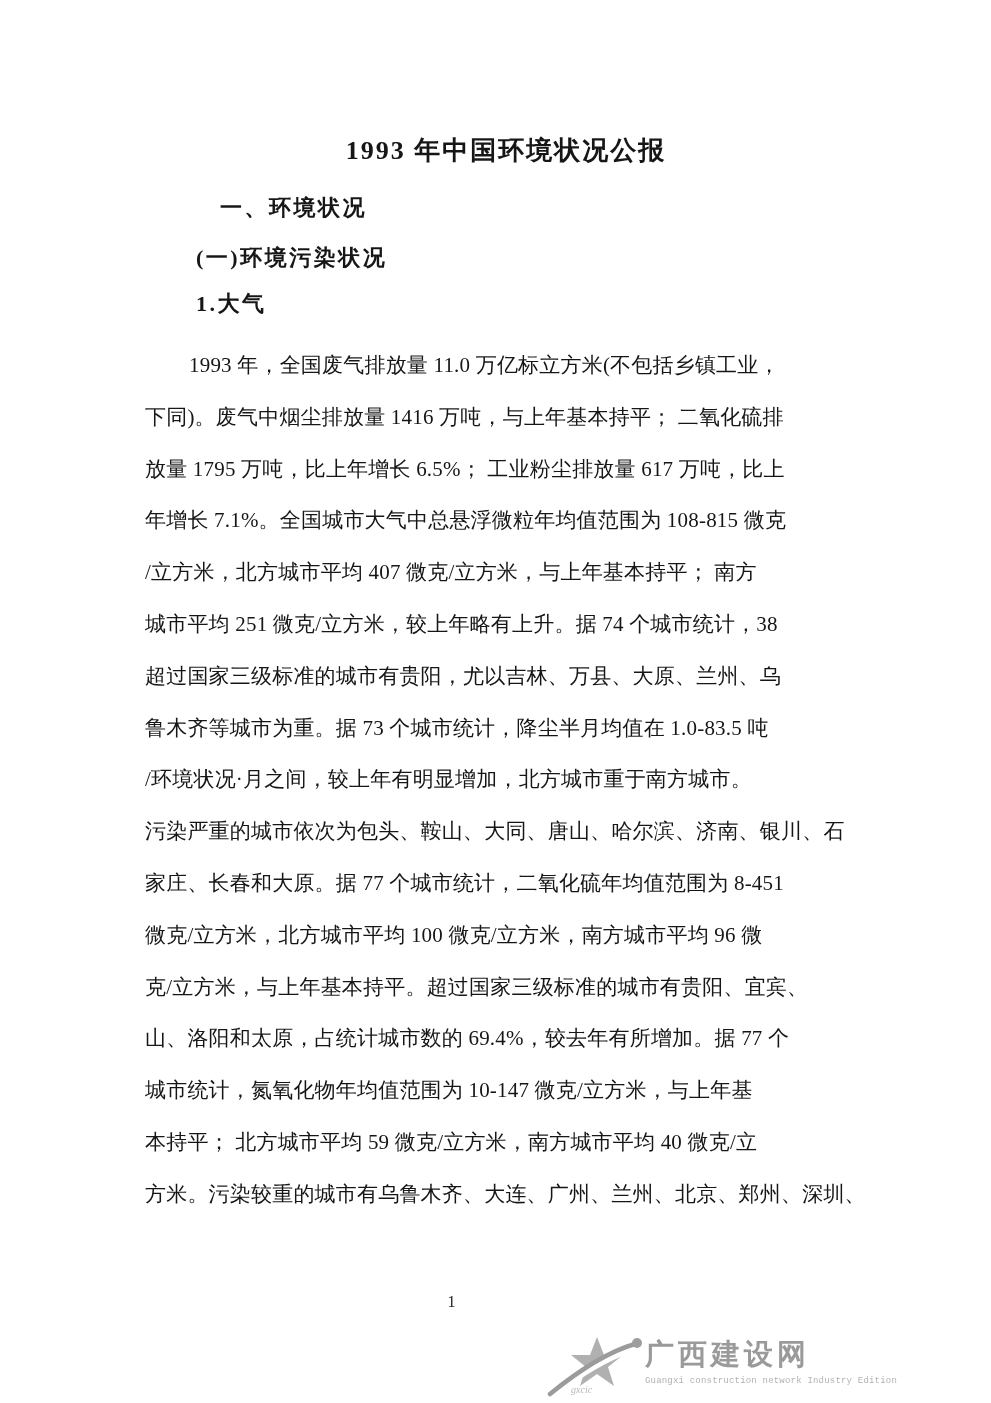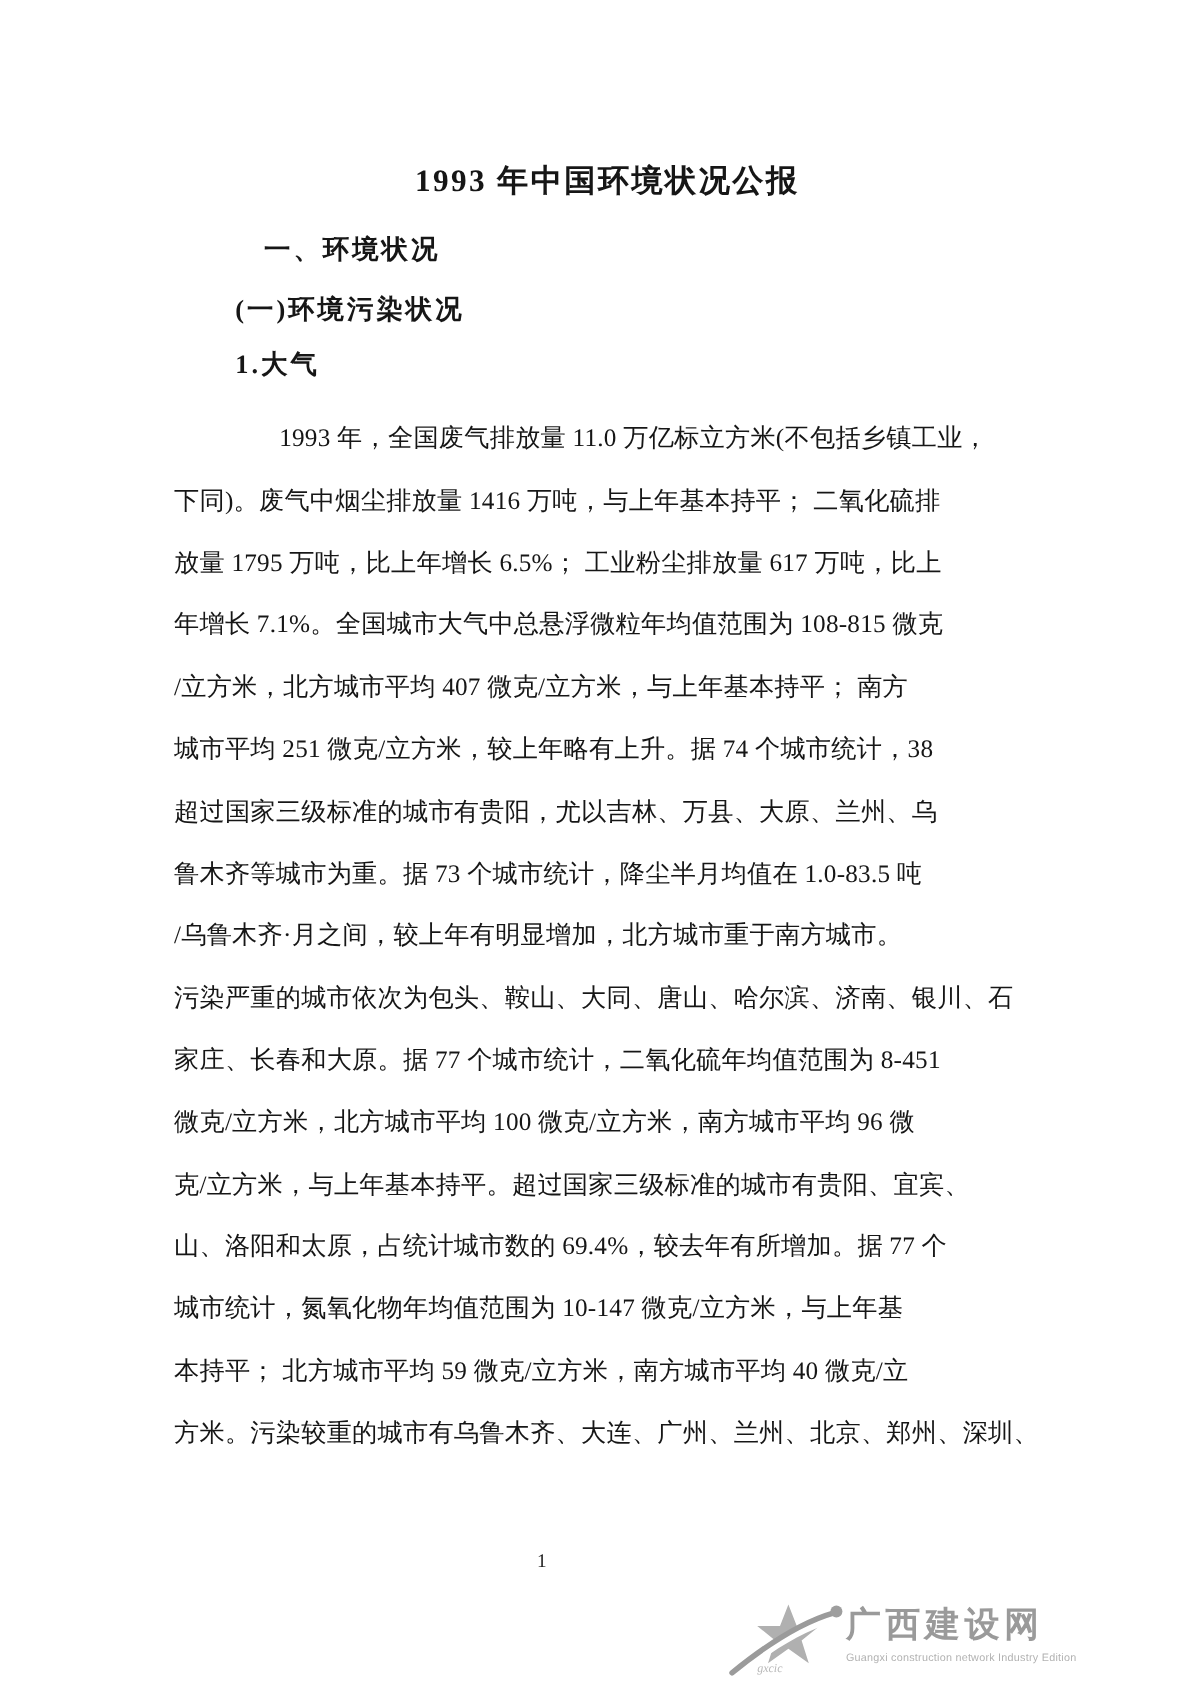--- a/index.html
+++ b/index.html
@@ -44,21 +44,21 @@
     left: 145px;
     top: 340px;
     width: 722px;
   }
   .text-line {
     font-size: 21px;
     line-height: 51.8px;
     letter-spacing: 0.2px;
     white-space: nowrap;
   }
-  .text-line.indent { padding-left: 44px; text-align: center; }
+  .text-line.indent { padding-left: 44px; }
 
   .page-number {
     position: absolute;
     top: 1293px;
     left: 0;
     width: 100%;
     text-align: center;
     font-size: 16px;
     color: #222222;
   }
@@ -80,21 +80,21 @@
     line-height: 40px;
     white-space: nowrap;
     font-family: "Liberation Serif", "DejaVu Serif", serif;
   }
   .wm-tagline {
     font-size: 9px;
     color: #b2b2b2;
     letter-spacing: 0.2px;
     white-space: nowrap;
     margin-top: 2px;
-    font-family: Liberation Sans, sans-serif;
+    font-family: Liberation Mono, monospace;
   }
 </style>
 </head>
 <body>
 
 <div class="page">
 
   <div class="doc-title">1993 年中国环境状况公报</div>
 
   <div class="heading h1">一、环境状况</div>
@@ -103,21 +103,21 @@
 
   <div class="body-text">
     <div class="text-line indent">1993 年，全国废气排放量 11.0 万亿标立方米(不包括乡镇工业，</div>
     <div class="text-line">下同)。废气中烟尘排放量 1416 万吨，与上年基本持平； 二氧化硫排</div>
     <div class="text-line">放量 1795 万吨，比上年增长 6.5%； 工业粉尘排放量 617 万吨，比上</div>
     <div class="text-line">年增长 7.1%。全国城市大气中总悬浮微粒年均值范围为 108-815 微克</div>
     <div class="text-line">/立方米，北方城市平均 407 微克/立方米，与上年基本持平； 南方</div>
     <div class="text-line">城市平均 251 微克/立方米，较上年略有上升。据 74 个城市统计，38</div>
     <div class="text-line">超过国家三级标准的城市有贵阳，尤以吉林、万县、大原、兰州、乌</div>
     <div class="text-line">鲁木齐等城市为重。据 73 个城市统计，降尘半月均值在 1.0-83.5 吨</div>
-    <div class="text-line">/乌鲁木齐·月之间，较上年有明显增加，北方城市重于南方城市。</div>
+    <div class="text-line">/环境状况·月之间，较上年有明显增加，北方城市重于南方城市。</div>
     <div class="text-line">污染严重的城市依次为包头、鞍山、大同、唐山、哈尔滨、济南、银川、石</div>
     <div class="text-line">家庄、长春和大原。据 77 个城市统计，二氧化硫年均值范围为 8-451</div>
     <div class="text-line">微克/立方米，北方城市平均 100 微克/立方米，南方城市平均 96 微</div>
     <div class="text-line">克/立方米，与上年基本持平。超过国家三级标准的城市有贵阳、宜宾、</div>
     <div class="text-line">山、洛阳和太原，占统计城市数的 69.4%，较去年有所增加。据 77 个</div>
     <div class="text-line">城市统计，氮氧化物年均值范围为 10-147 微克/立方米，与上年基</div>
     <div class="text-line">本持平； 北方城市平均 59 微克/立方米，南方城市平均 40 微克/立</div>
     <div class="text-line">方米。污染较重的城市有乌鲁木齐、大连、广州、兰州、北京、郑州、深圳、</div>
   </div>
 

